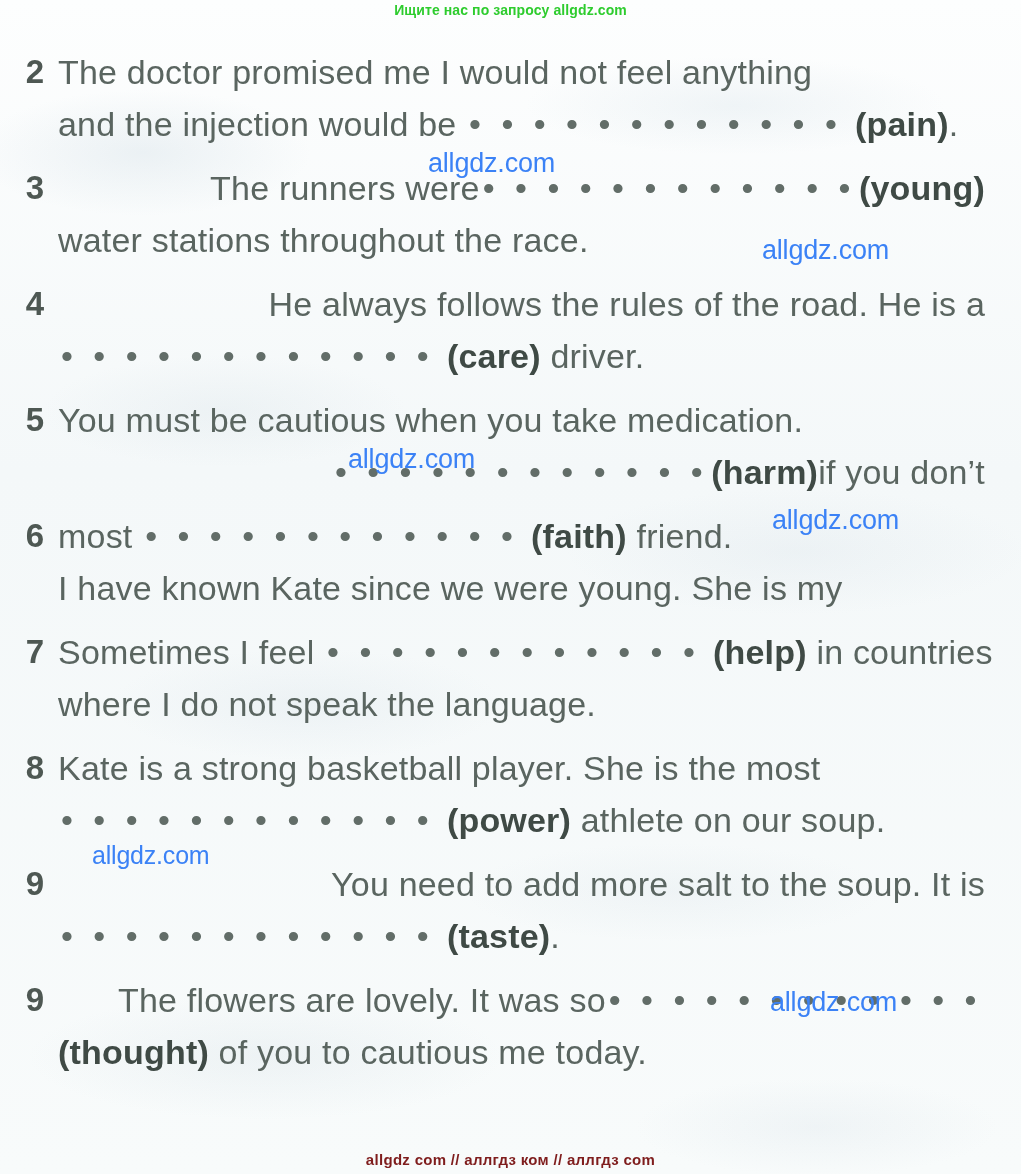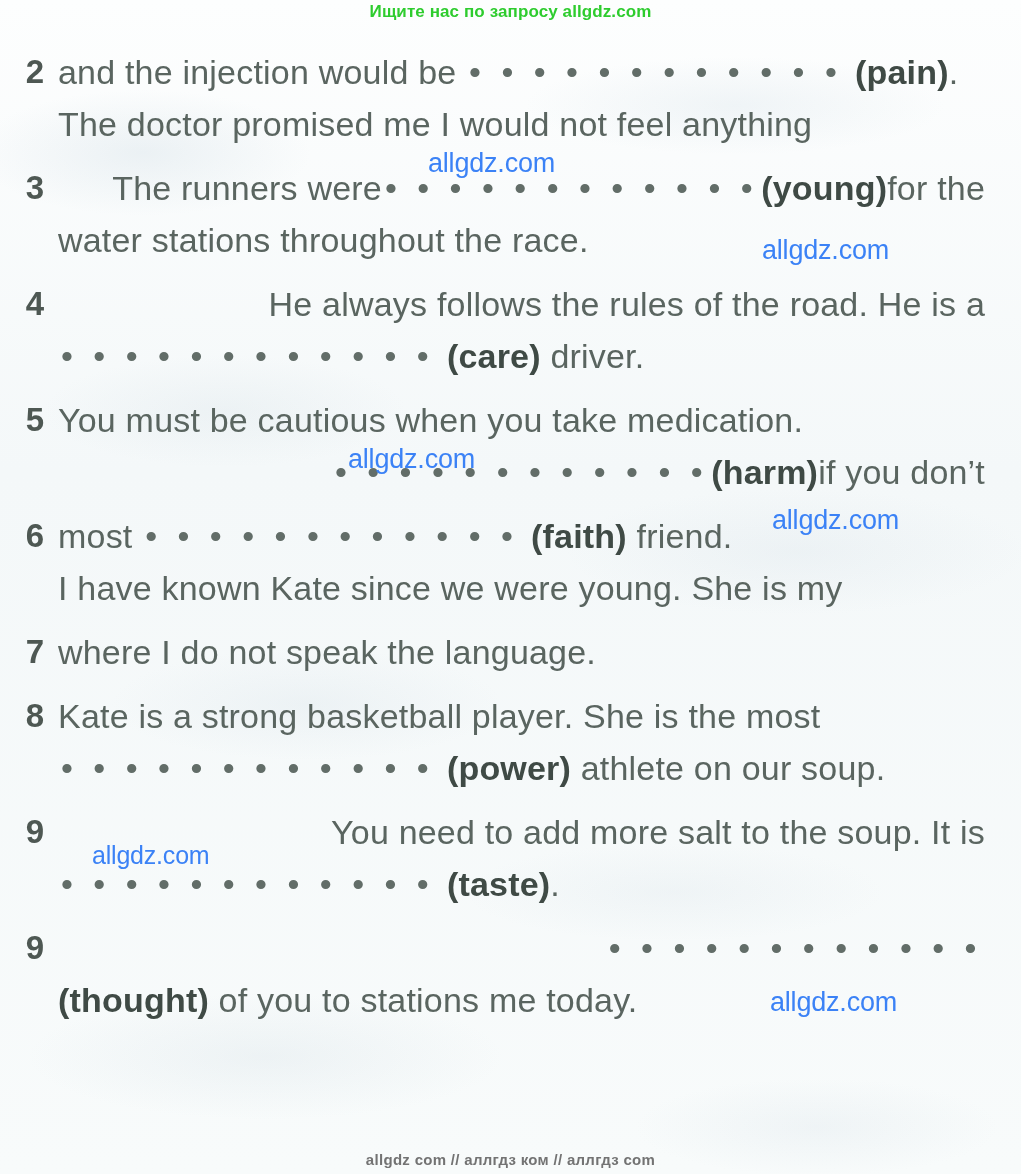--- a/index.html
+++ b/index.html
@@ -32,21 +32,21 @@
       linear-gradient(180deg, #fdfefe 0%, #f4f8f9 40%, #f8fbfb 100%);
     z-index: 0;
   }
 
   .page-header {
     position: absolute;
     top: 2px;
     left: 0;
     width: 100%;
     text-align: center;
-    font-size: 17px;
+    font-size: 14px;
     font-weight: 700;
     color: #2ecc2e;
     letter-spacing: 0.1px;
     z-index: 5;
     font-family: "Liberation Sans", sans-serif;
   }
 
   .exercise {
     position: absolute;
     top: 46px;
@@ -118,49 +118,48 @@
     letter-spacing: -0.2px;
   }
 
   .page-footer {
     position: absolute;
     bottom: 6px;
     left: 0;
     width: 100%;
     text-align: center;
     font-size: 15px;
-    color: #737373;
+    color: #7f1d1d;
     font-weight: 700;
     letter-spacing: 0.3px;
     z-index: 5;
   }
 </style>
 </head>
 <body>
 
 <div class="paper-texture"></div>
 
 <div class="page-header">Ищите нас по запросу allgdz.com</div>
 
 <div class="exercise" id="exercise-list">
     <div class="item">
       <div class="item-num">2</div>
       <div class="item-body">
+        <div class="line"><span>The doctor promised me I would not feel anything</span></div>
         <div class="line"><span>and the injection would be</span> <span class="dots">• • • • • • • • • • • •</span> <span class="cue"><b class="cue">(pain)</b></span><span>.</span></div>
-        <div class="line"><span>The doctor promised me I would not feel anything</span></div>
       </div>
     </div>
     <div class="item">
       <div class="item-num">3</div>
       <div class="item-body">
         <div class="line justify">
           <span>The runners were</span>
           <span class="dots">• • • • • • • • • • • •</span>
           <span class="cue"><b class="cue">(young)</b></span>
-          <span>for the</span>
         </div>
         <div class="line"><span>water stations throughout the race.</span></div>
       </div>
     </div>
     <div class="item">
       <div class="item-num">4</div>
       <div class="item-body">
         <div class="line justify">
           <span>He always follows the rules of the road. He is a</span>
         </div>
@@ -181,20 +180,21 @@
     <div class="item">
       <div class="item-num">6</div>
       <div class="item-body">
         <div class="line"><span>most</span> <span class="dots">• • • • • • • • • • • •</span> <span class="cue"><b class="cue">(faith)</b></span> <span>friend.</span></div>
         <div class="line"><span>I have known Kate since we were young. She is my</span></div>
       </div>
     </div>
     <div class="item">
       <div class="item-num">7</div>
       <div class="item-body">
+        <div class="line"><span>Sometimes I feel</span> <span class="dots">• • • • • • • • • • • •</span> <span class="cue"><b class="cue">(help)</b></span> <span>in countries</span></div>
         <div class="line"><span>where I do not speak the language.</span></div>
       </div>
     </div>
     <div class="item">
       <div class="item-num">8</div>
       <div class="item-body">
         <div class="line"><span>Kate is a strong basketball player. She is the most</span></div>
         <div class="line"><span class="dots">• • • • • • • • • • • •</span> <span class="cue"><b class="cue">(power)</b></span> <span>athlete on our soup.</span></div>
       </div>
     </div>
@@ -204,23 +204,24 @@
         <div class="line justify">
           <span>You need to add more salt to the soup. It is</span>
         </div>
         <div class="line"><span class="dots">• • • • • • • • • • • •</span> <span class="cue"><b class="cue">(taste)</b></span><span>.</span></div>
       </div>
     </div>
     <div class="item">
       <div class="item-num">9</div>
       <div class="item-body">
         <div class="line justify">
+          <span>The flowers are lovely. It was so</span>
           <span class="dots">• • • • • • • • • • • •</span>
         </div>
-        <div class="line"><span class="cue"><b class="cue">(thought)</b></span> <span>of you to stations me today.</span></div>
+        <div class="line"><span class="cue"><b class="cue">(thought)</b></span> <span>of you to cautious me today.</span></div>
       </div>
     </div>
   </div>
 
 <div id="watermark-layer">
     <div class="watermark" style="left: 428px; top: 148px; font-size: 27px;">allgdz.com</div>
     <div class="watermark" style="left: 762px; top: 235px; font-size: 27px;">allgdz.com</div>
     <div class="watermark" style="left: 348px; top: 444px; font-size: 27px;">allgdz.com</div>
     <div class="watermark" style="left: 772px; top: 505px; font-size: 27px;">allgdz.com</div>
     <div class="watermark" style="left: 92px; top: 841px; font-size: 25px;">allgdz.com</div>

